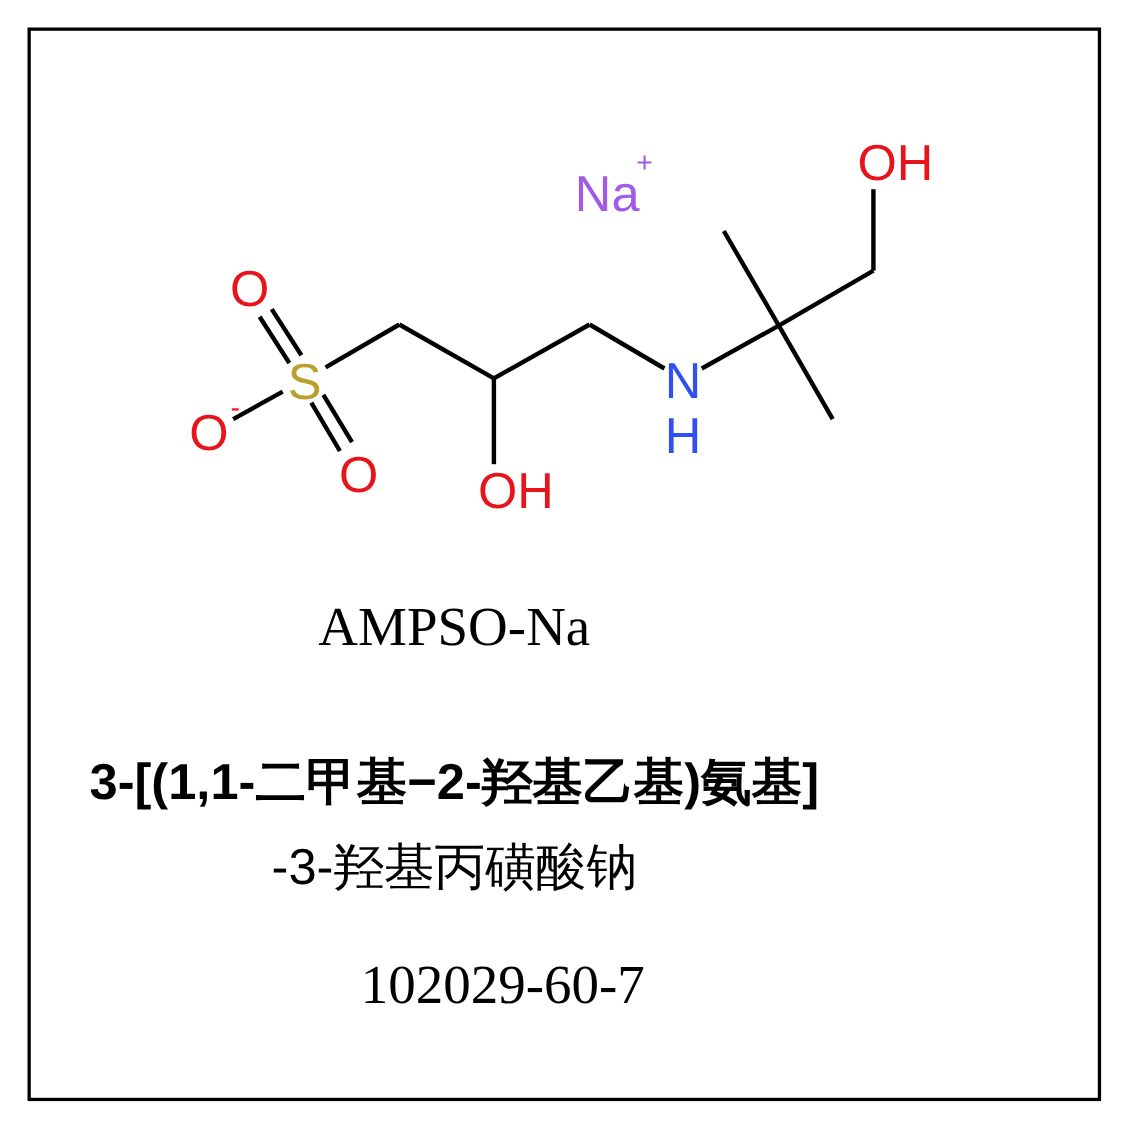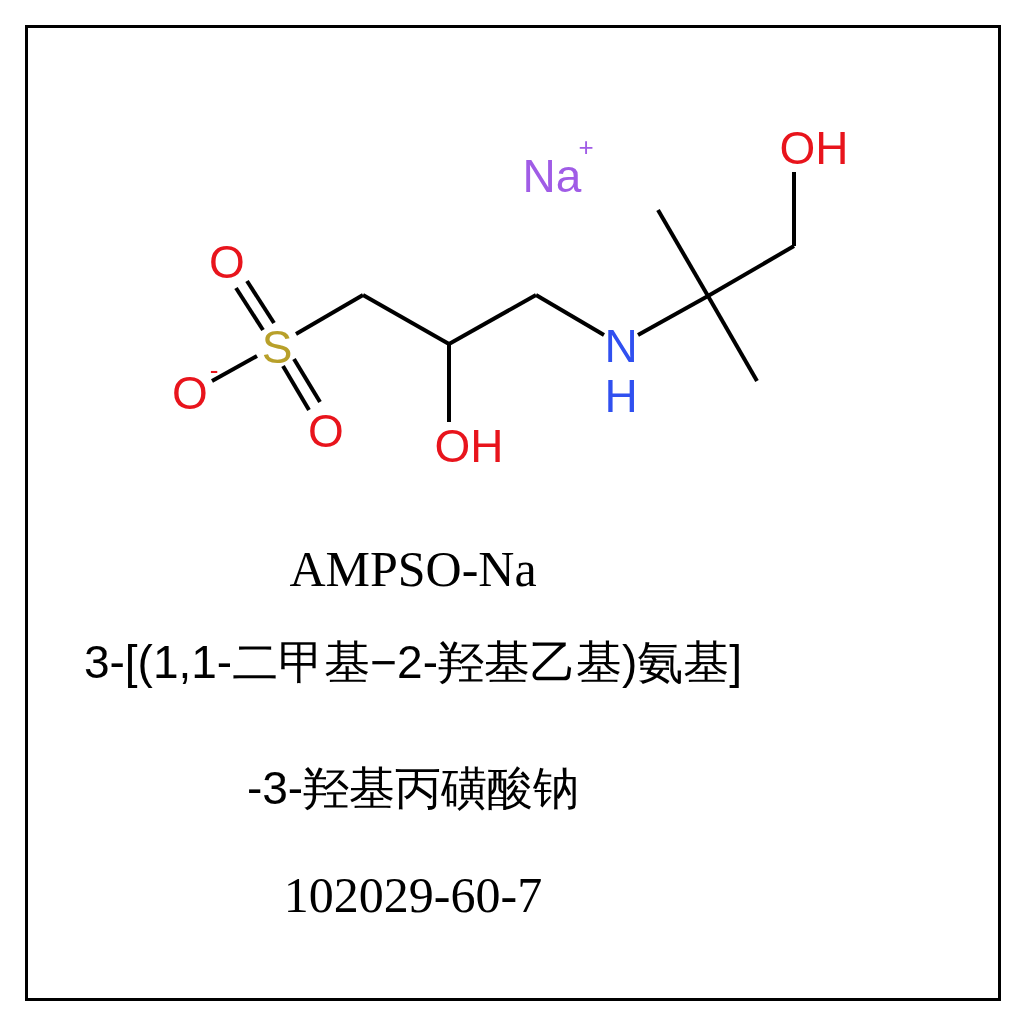--- a/index.html
+++ b/index.html
@@ -58,23 +58,23 @@
     }
     .caption.serif {
       font-family: "Liberation Serif", "DejaVu Serif", serif;
       font-size: 50px;
     }
     .caption.sans {
       font-family: "Liberation Sans", "DejaVu Sans", sans-serif;
       font-size: 46px;
     }
     #abbr { top: 540px; }
-    #cn1  { top: 632px; }
+    #cn1  { top: 680px; font-weight: bold; }
     #cn2  { top: 758px; }
-    #cas  { top: 866px; }
+    #cas  { top: 866px; margin-left: 44px; }
   </style>
 </head>
 <body>
 
 <div class="frame"></div>
 
 <svg class="structure" viewBox="0 0 1024 1024">
 
   <g>
 

